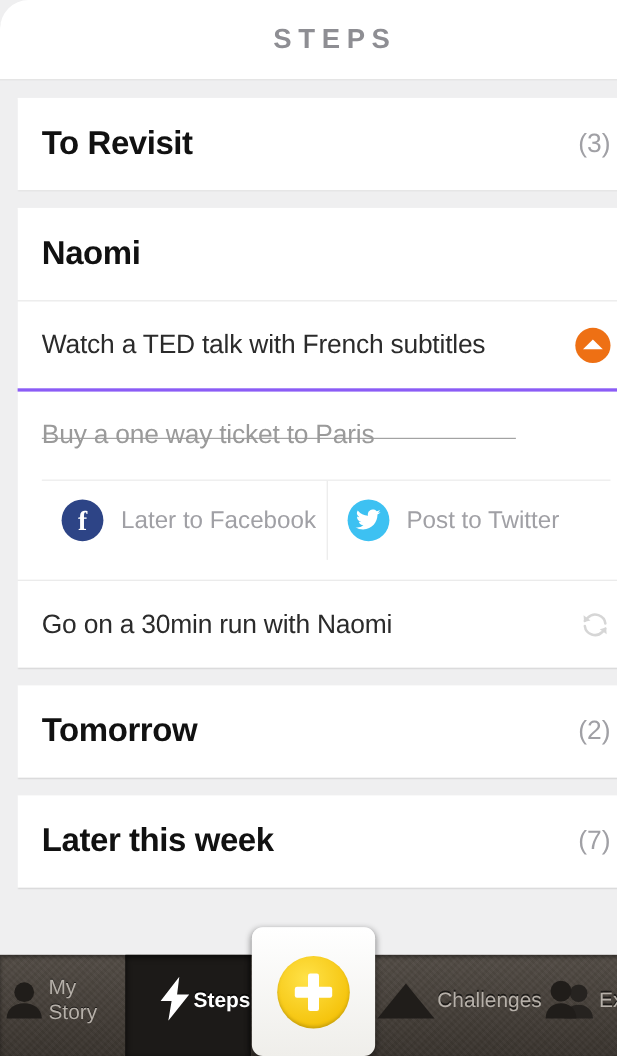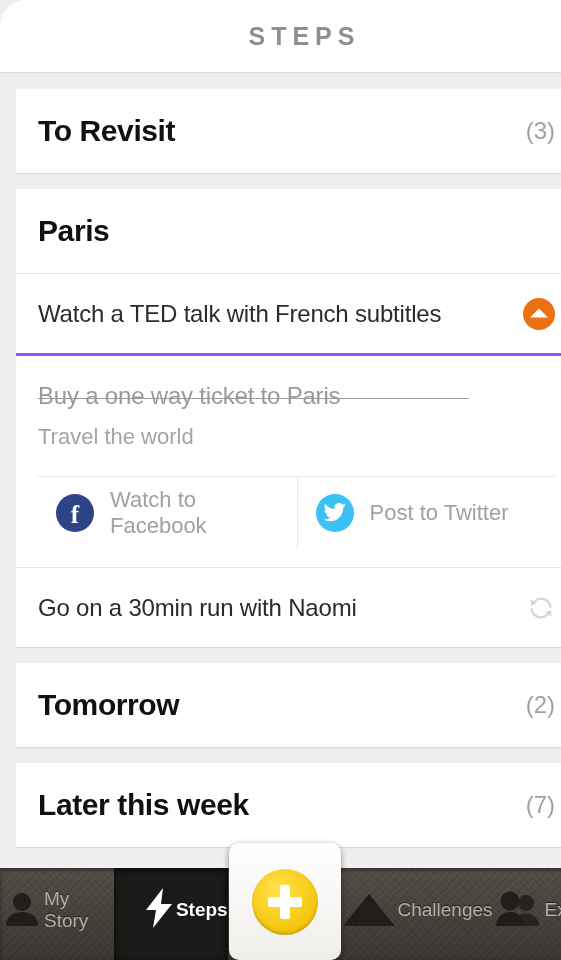--- a/index.html
+++ b/index.html
@@ -260,42 +260,41 @@
 
     <div class="card first">
       <div class="section-head">
         <span class="title">To Revisit</span>
         <span class="count">(3)</span>
       </div>
     </div>
 
     <div class="card">
       <div class="section-head">
-        <span class="title">Paris</span>
+        <span class="title">Naomi</span>
         <span class="count"></span>
       </div>
 
       <div class="row">
         <span class="label">Watch a TED talk with French subtitles</span>
         <span class="badge-orange"></span>
       </div>
 
       <div class="row-done">
         <span class="struck-wrap">
           <span class="struck-text">Buy a one way ticket to Paris</span>
           <span class="struck-line"></span>
         </span>
-        <div class="sub-text">Travel the world</div>
 
         <div class="share">
           <div class="share-btn">
             <span class="soc soc-fb">
               <span class="glyph">f</span>
             </span>
-            <span class="share-label">Watch to Facebook</span>
+            <span class="share-label">Later to Facebook</span>
           </div>
           <div class="share-btn">
             <span class="soc soc-tw">
               <svg width="24" height="20" viewBox="0 0 24 20" aria-hidden="true">
                 <path fill="#ffffff" d="M23 2.4a9 9 0 0 1-2.6.75A4.6 4.6 0 0 0 22.4.6a9.2 9.2 0 0 1-2.9 1.13A4.56 4.56 0 0 0 11.6 5.9 13 13 0 0 1 2.2 1.1 4.6 4.6 0 0 0 3.6 7.2a4.5 4.5 0 0 1-2.06-.57v.06a4.57 4.57 0 0 0 3.66 4.48 4.6 4.6 0 0 1-2.05.08 4.57 4.57 0 0 0 4.26 3.17A9.2 9.2 0 0 1 0 16.3a13 13 0 0 0 7.05 2.07c8.46 0 13.09-7.02 13.09-13.1l-.01-.6A9.3 9.3 0 0 0 23 2.4z"></path>
               </svg>
             </span>
             <span class="share-label">Post to Twitter</span>
           </div>
         </div>

